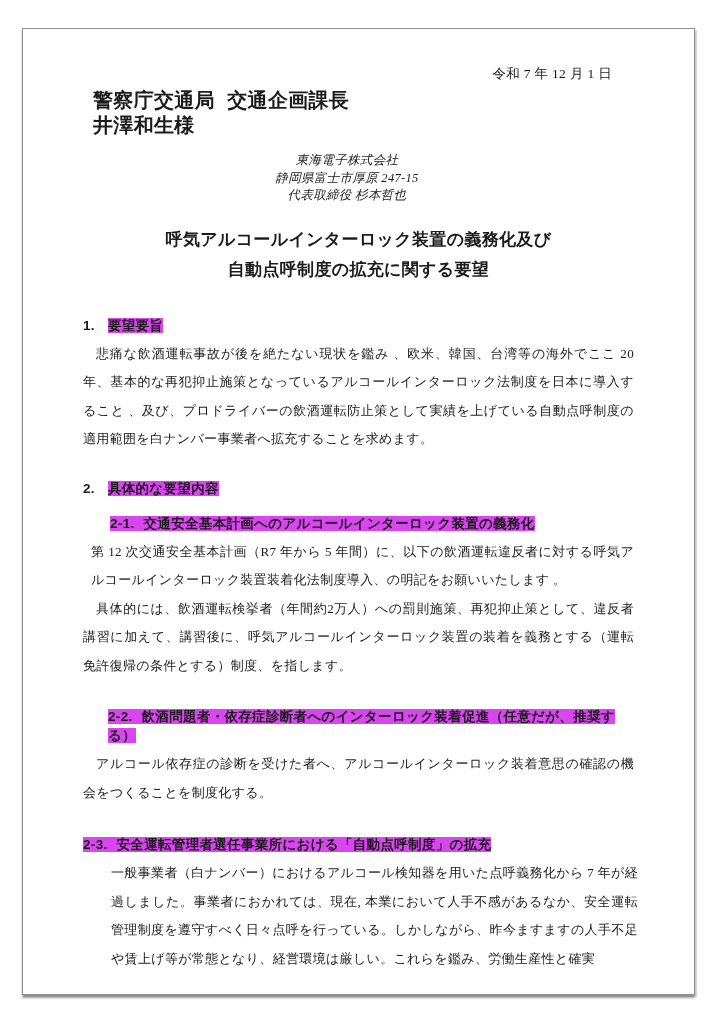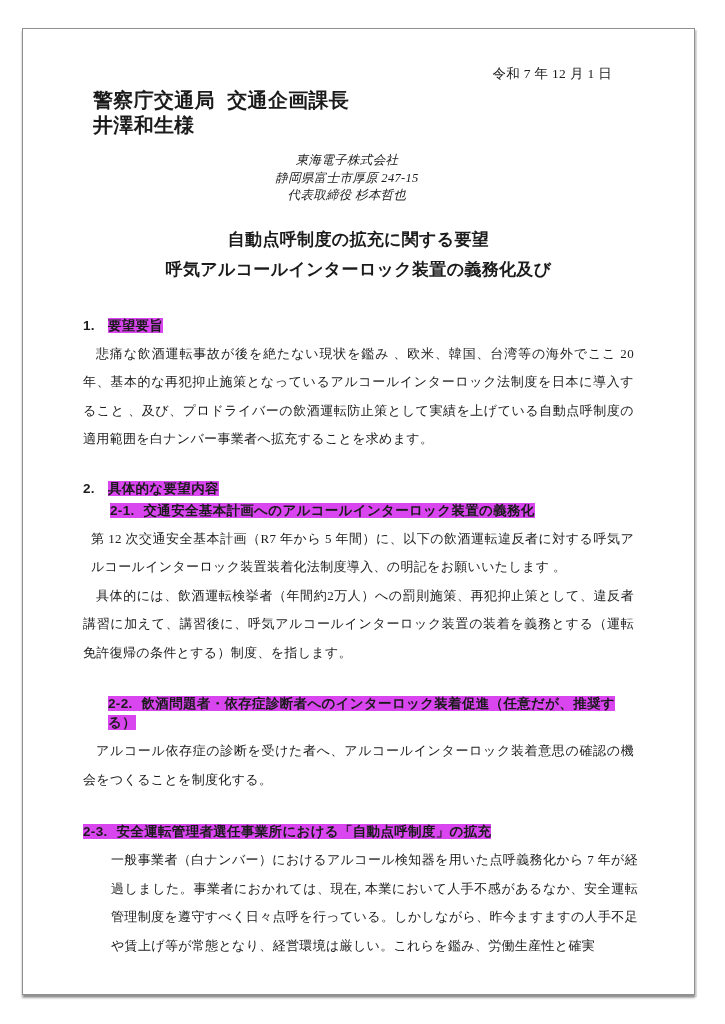--- a/index.html
+++ b/index.html
@@ -61,21 +61,21 @@
     font-family: "Liberation Sans", sans-serif;
     font-weight: bold;
     font-size: 13.5px;
     line-height: 19px;
   }
   .hl { background: #d946ef; }
   .num { margin-right: 13px; }
   .num-sub { margin-right: 9px; }
   .h1-top { margin-top: 31px; }
   .h2-top { margin-top: 25px; }
-  .h21-top { margin-top: 3px; padding-left: 27px; }
+  .h21-top { margin-top: 16px; padding-left: 27px; }
   .h22-top { margin-top: 27px; padding-left: 25px; }
   .h23-top { margin-top: 28px; }
   .body-par {
     font-size: 13px;
     line-height: 28.5px;
     text-align: justify;
     margin: 0;
   }
   .p-top { margin-top: 5px; }
   .indent1 { text-indent: 1em; }
@@ -94,22 +94,22 @@
     <div>井澤和生様</div>
   </div>
 
   <div class="sender">
     <div>東海電子株式会社</div>
     <div>静岡県富士市厚原 247-15</div>
     <div>代表取締役 杉本哲也</div>
   </div>
 
   <div class="doc-title">
+    <div>呼気アルコールインターロック装置の義務化及び</div>
     <div>自動点呼制度の拡充に関する要望</div>
-    <div>呼気アルコールインターロック装置の義務化及び</div>
   </div>
 
   <div class="sec-heading h1-top">
     <span class="num">1.</span><span class="hl">要望要旨</span>
   </div>
   <p class="body-par indent1 p-top">悲痛な飲酒運転事故が後を絶たない現状を鑑み 、欧米、韓国、台湾等の海外でここ 20 年、基本的な再犯抑止施策となっているアルコールインターロック法制度を日本に導入すること 、及び、プロドライバーの飲酒運転防止策として実績を上げている自動点呼制度の適用範囲を白ナンバー事業者へ拡充することを求めます。</p>
 
   <div class="sec-heading h2-top">
     <span class="num">2.</span><span class="hl">具体的な要望内容</span>
   </div>

